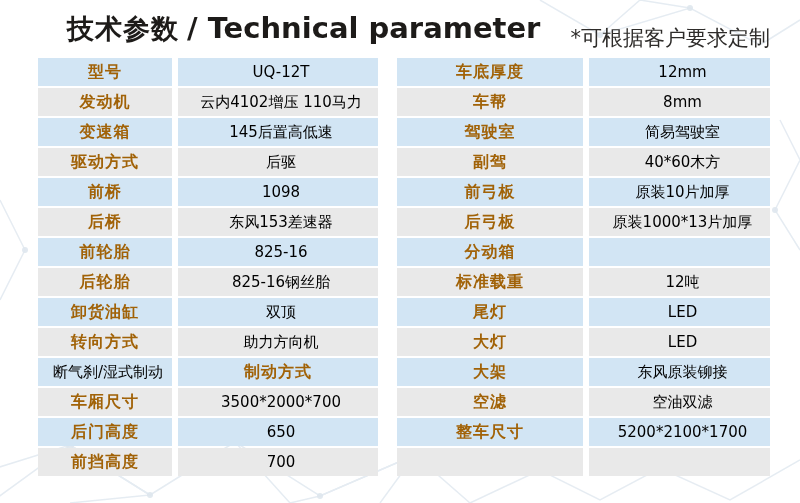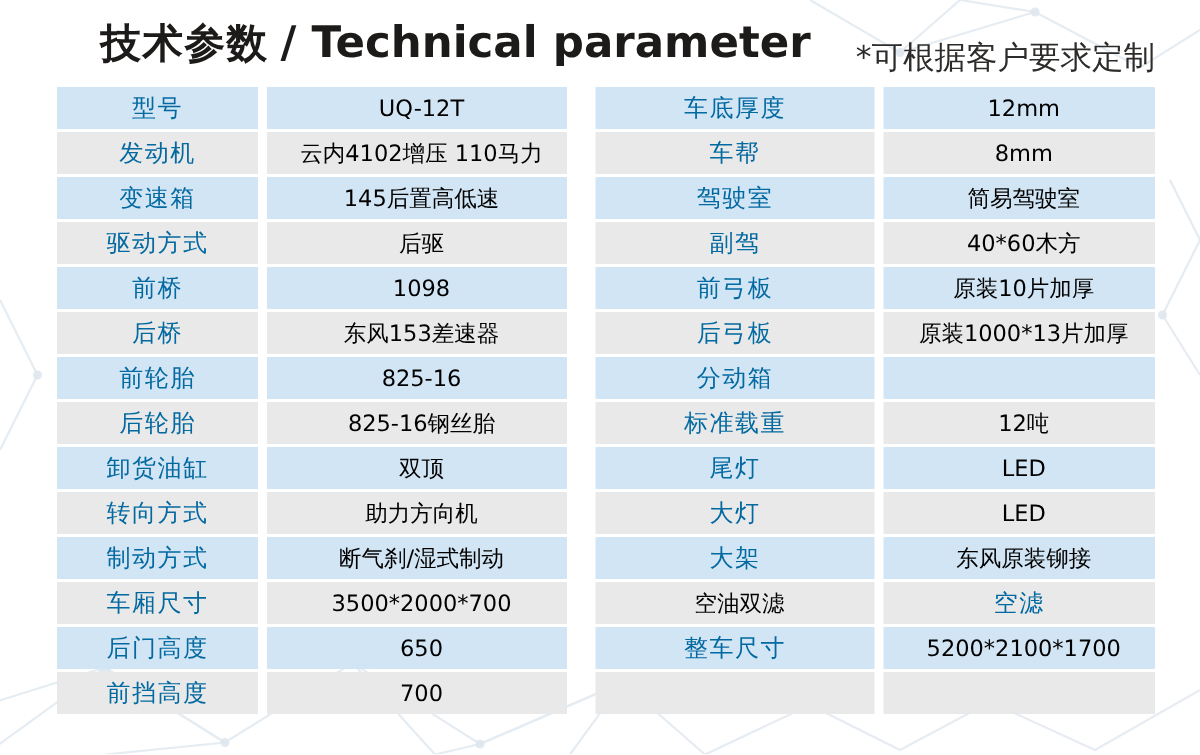--- a/index.html
+++ b/index.html
@@ -43,21 +43,21 @@
   .table.right .trow { grid-template-columns: 186px 181px; }
   .trow.blue .cell { background: #d2e5f4; }
   .trow.gray .cell { background: #e9e9e9; }
   .cell {
     height: 28px;
     display: flex;
     align-items: center;
     justify-content: center;
     white-space: nowrap;
   }
-  .cell.label { font-size: 16px; font-weight: normal; color: #0369a1; letter-spacing: 1px; }
+  .cell.label { font-size: 16px; font-weight: bold; color: #a16207; letter-spacing: 1px; }
   .cell.value { font-size: 15px; font-weight: 400; color: #000000; padding-left: 6px; }
 </style>
 </head>
 <body>
 
 <div class="canvas">
 
   <svg class="deco" viewBox="0 0 800 503" xmlns="http://www.w3.org/2000/svg">
     <g stroke="#e3eaf1" stroke-width="1.5" fill="none" opacity="0.9">
       <polyline points="-10,470 70,445 150,495 235,442 320,496 415,455 470,503"></polyline>
@@ -128,22 +128,22 @@
         </div>
         <div class="trow blue">
           <div class="cell label">卸货油缸</div>
           <div class="cell value">双顶</div>
         </div>
         <div class="trow gray">
           <div class="cell label">转向方式</div>
           <div class="cell value">助力方向机</div>
         </div>
         <div class="trow blue">
+          <div class="cell value">断气刹/湿式制动</div>
           <div class="cell label">制动方式</div>
-          <div class="cell value">断气刹/湿式制动</div>
         </div>
         <div class="trow gray">
           <div class="cell label">车厢尺寸</div>
           <div class="cell value">3500*2000*700</div>
         </div>
         <div class="trow blue">
           <div class="cell label">后门高度</div>
           <div class="cell value">650</div>
         </div>
         <div class="trow gray">
@@ -190,22 +190,22 @@
         </div>
         <div class="trow gray">
           <div class="cell label">大灯</div>
           <div class="cell value">LED</div>
         </div>
         <div class="trow blue">
           <div class="cell label">大架</div>
           <div class="cell value">东风原装铆接</div>
         </div>
         <div class="trow gray">
+          <div class="cell label">空滤</div>
           <div class="cell value">空油双滤</div>
-          <div class="cell label">空滤</div>
         </div>
         <div class="trow blue">
           <div class="cell label">整车尺寸</div>
           <div class="cell value">5200*2100*1700</div>
         </div>
         <div class="trow gray">
           <div class="cell label"></div>
           <div class="cell value"></div>
         </div>
       </div>

